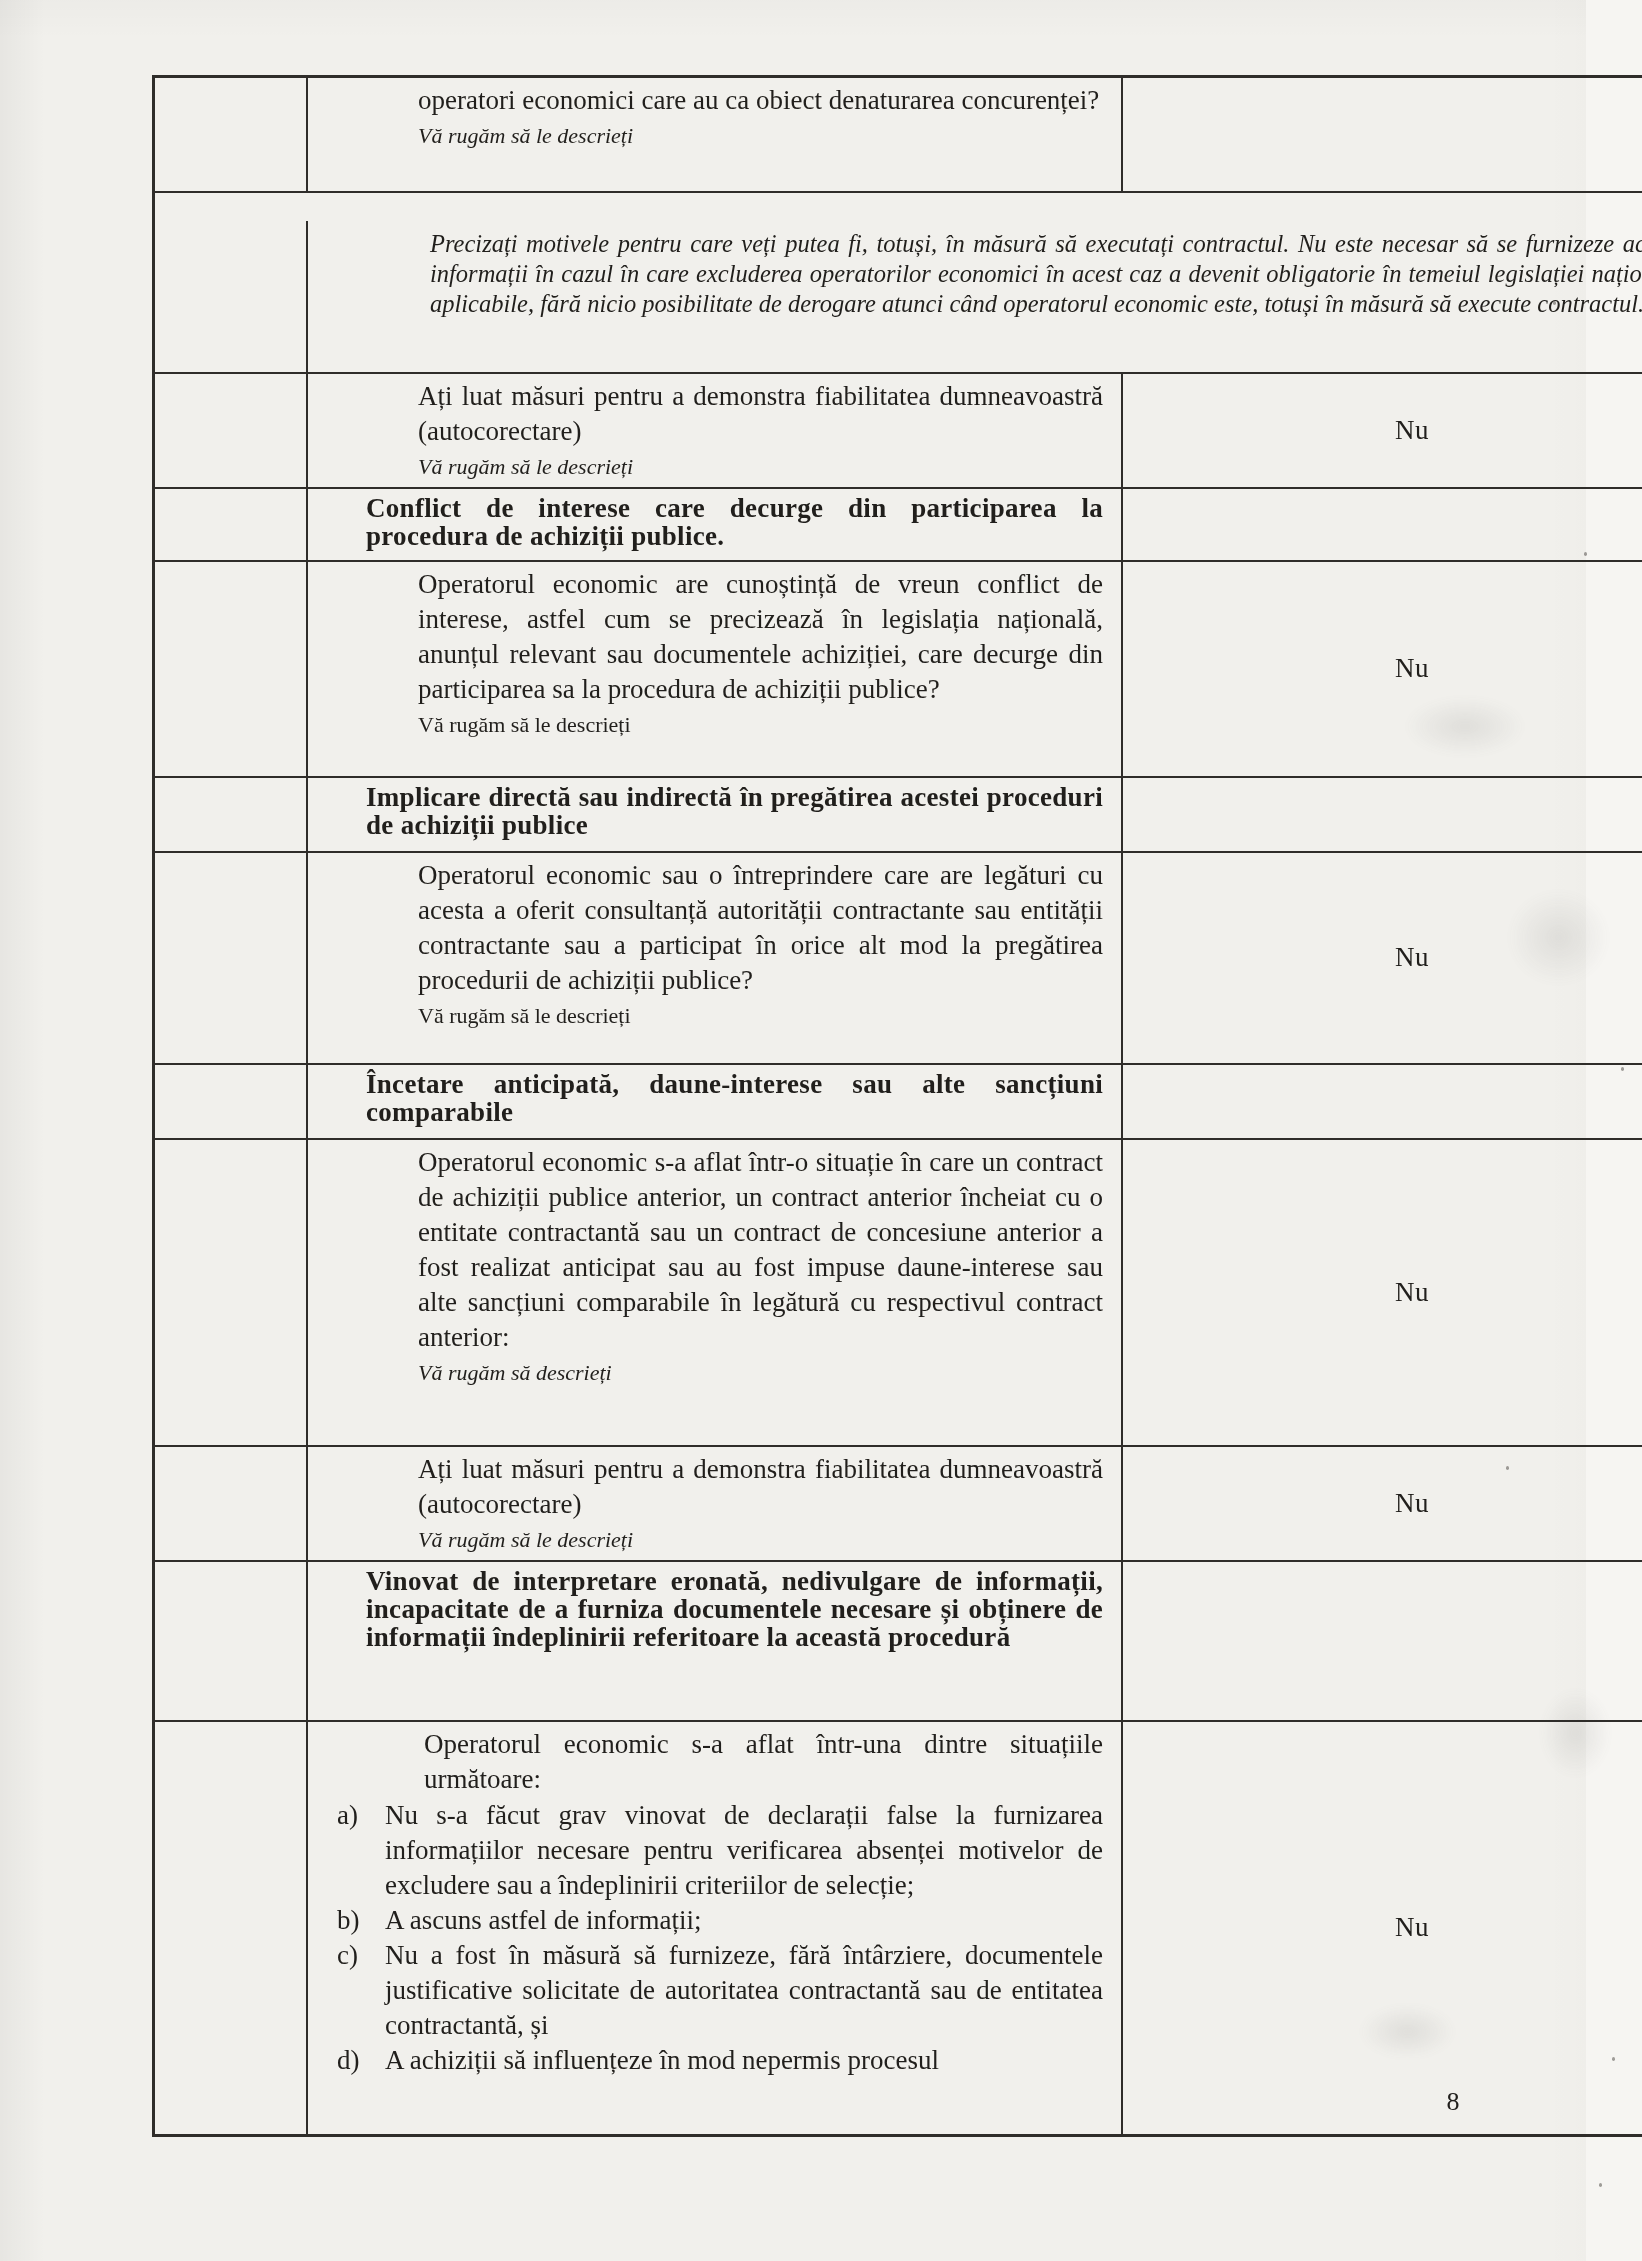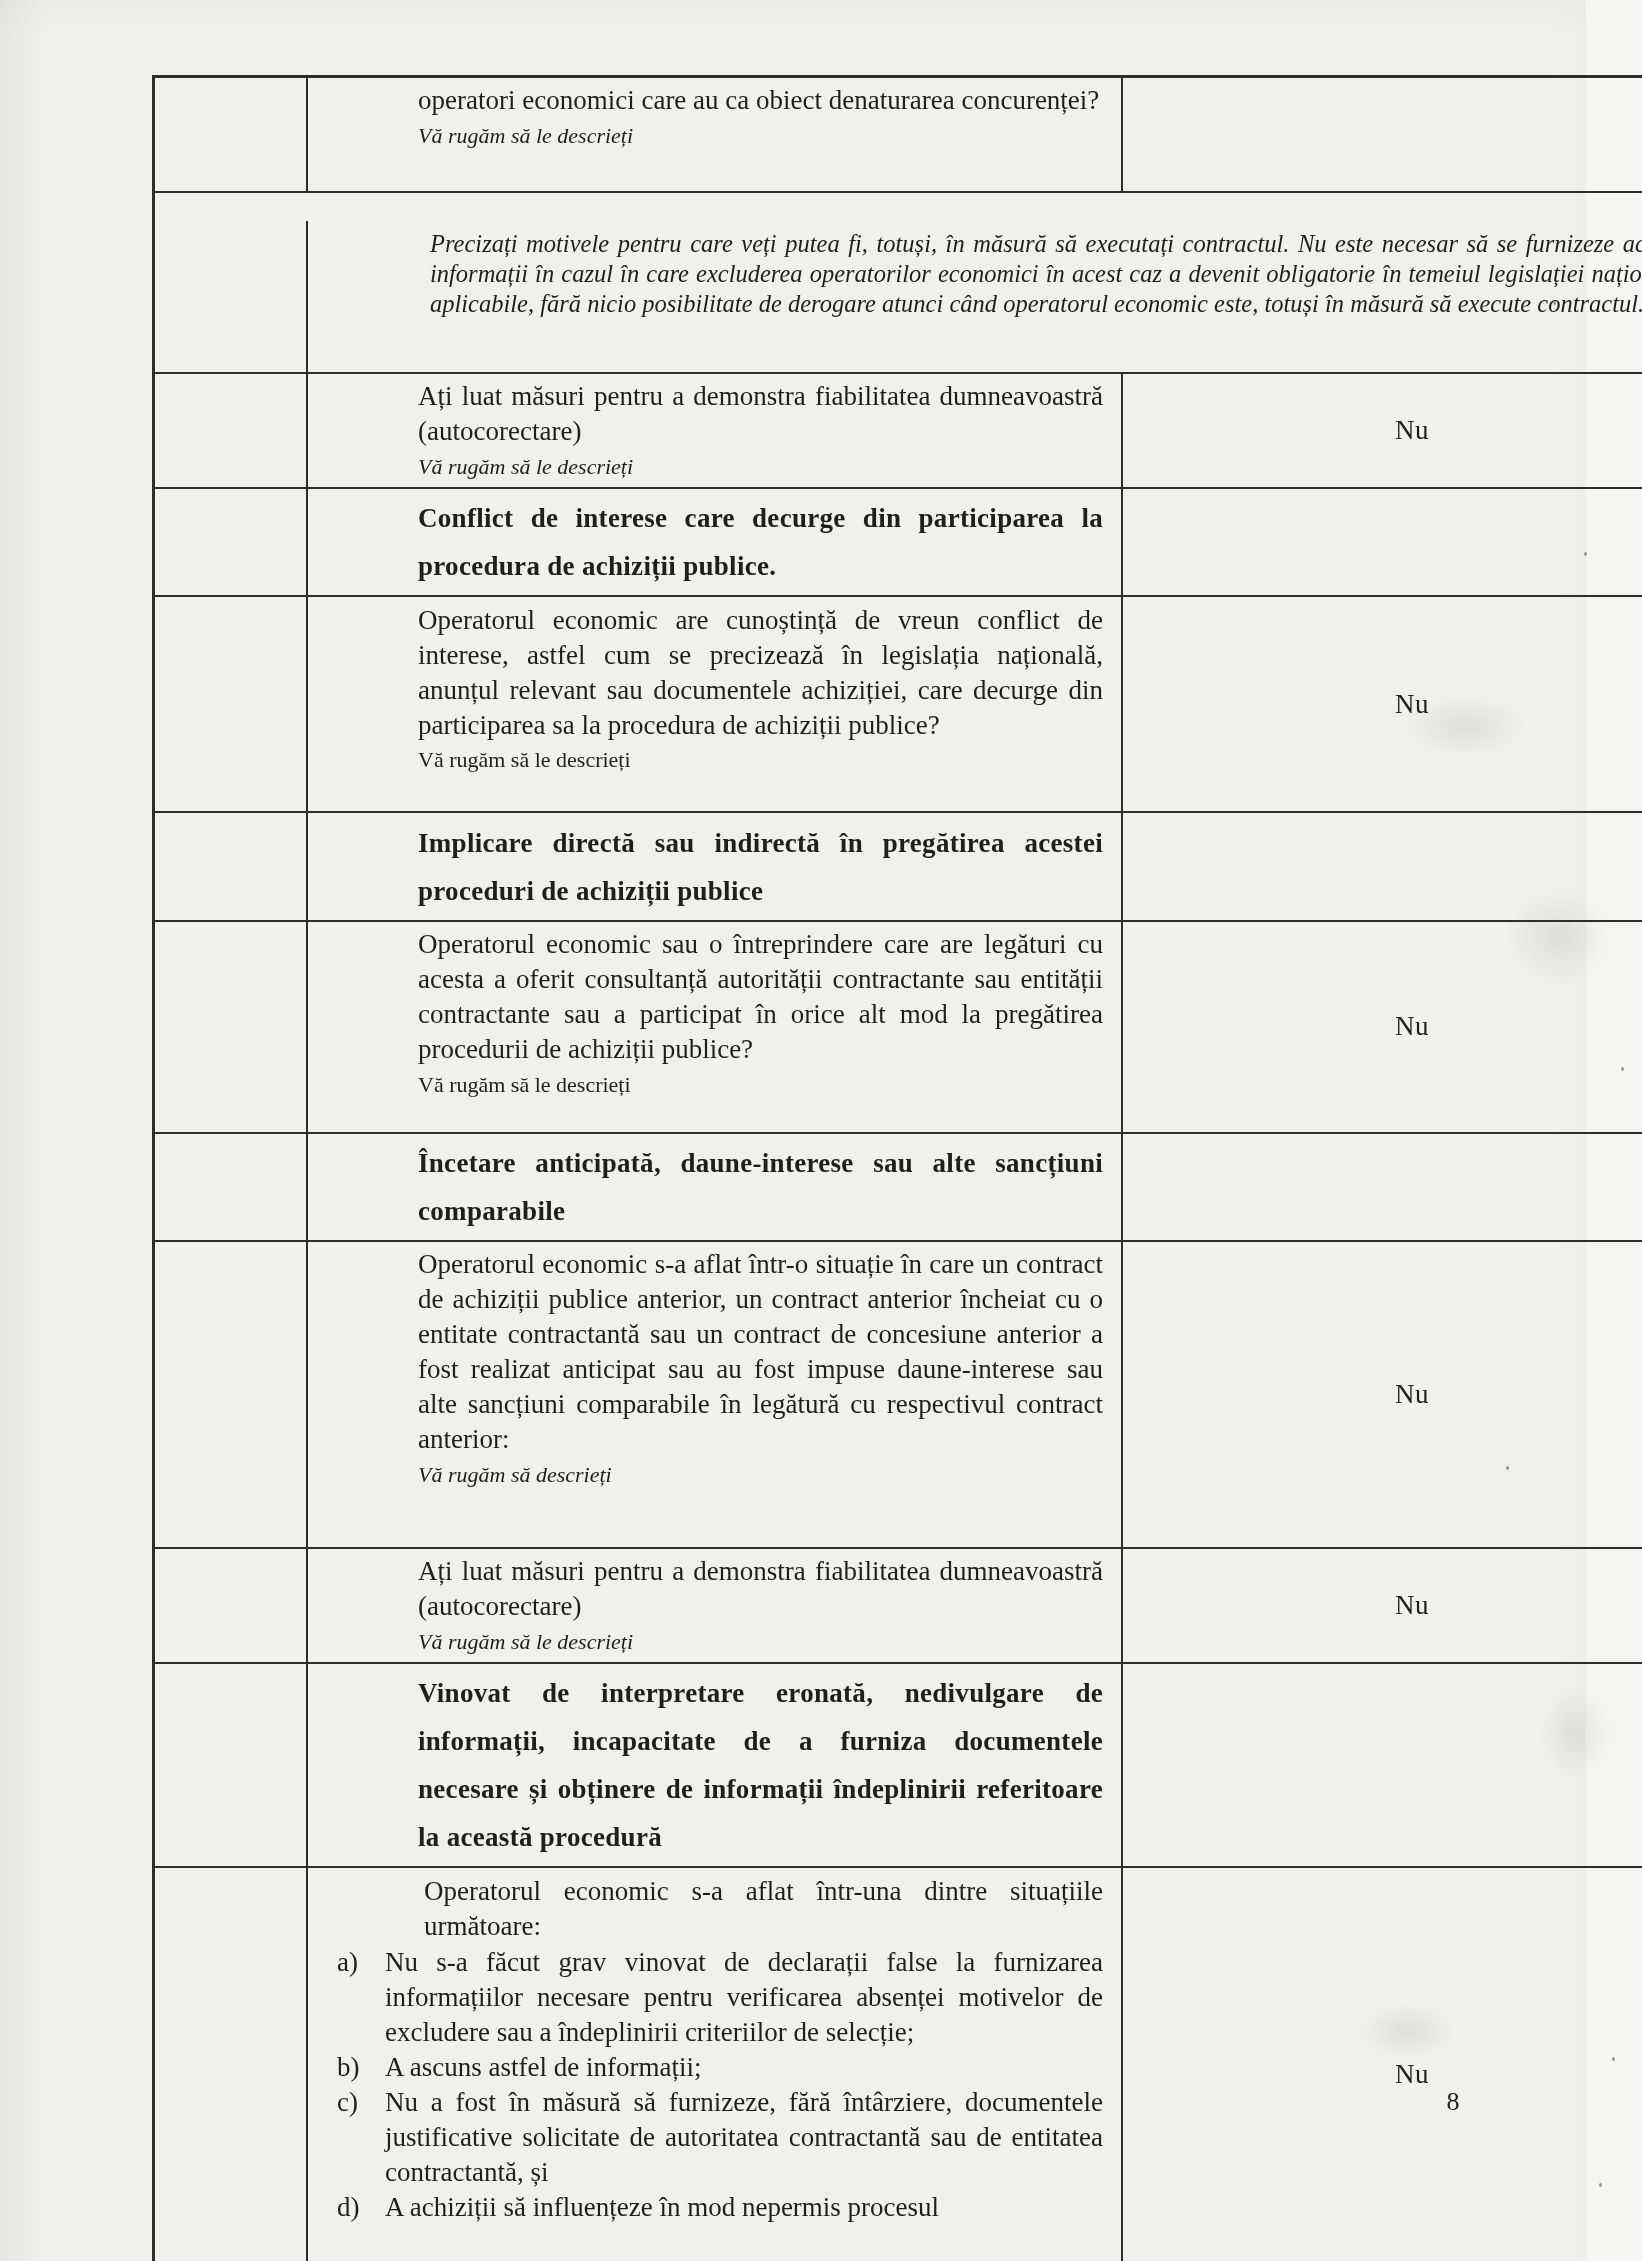--- a/index.html
+++ b/index.html
@@ -50,21 +50,21 @@
   }
   .row:last-child{border-bottom:none;}
   .row.merged{grid-template-columns:153px auto;margin-top:28px;}
   .cell{min-height:100%;}
   .cell.a{border-right:2.6px solid var(--line);}
   .cell.b{border-right:2.6px solid var(--line);padding:5.2px 18px 5.2px 0;}
   .cell.bc{padding:7.7px 17px 6.4px 122px;}
   .cell.c{display:flex;align-items:center;justify-content:center;padding:2px;}
 
   .q{margin-left:110px;text-align:justify;font-size:27px;line-height:35px;}
-  .h{margin-left:110px;text-align:justify;font-weight:700;font-size:27px;line-height:48px;letter-spacing:0.3px;}
+  .h{margin-left:58px;text-align:justify;font-weight:700;font-size:27px;line-height:28px;letter-spacing:0.3px;}
   .note{margin:2.6px 0 0 110px;font-size:22px;line-height:30px;}
   .it{font-style:italic;}
   .merged-text{font-style:italic;font-size:24.5px;line-height:30px;text-align:justify;}
   .intro{margin-left:116px;text-align:justify;font-size:27px;line-height:35px;}
   .items{margin-top:1.3px;}
   .item{position:relative;padding-left:77px;text-align:justify;font-size:27px;line-height:35px;}
   .item .marker{position:absolute;left:29px;top:0;}
   .ans{font-size:27px;letter-spacing:0.6px;}
 
   .page-number{

